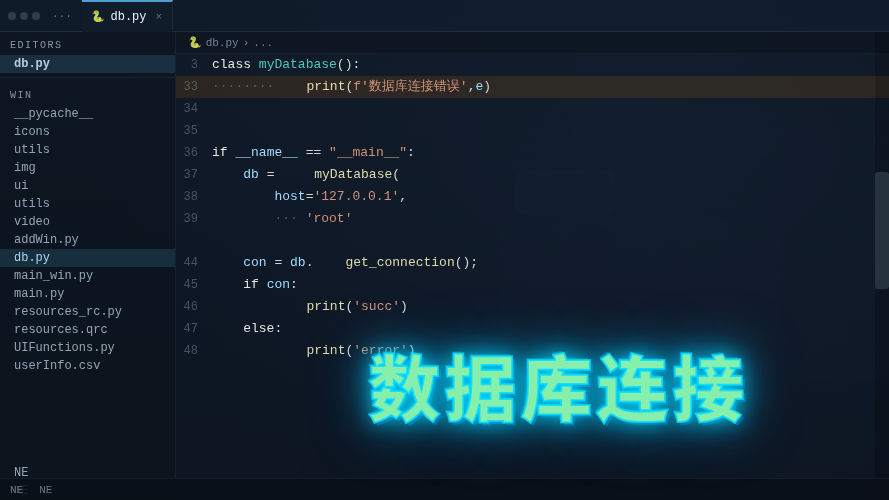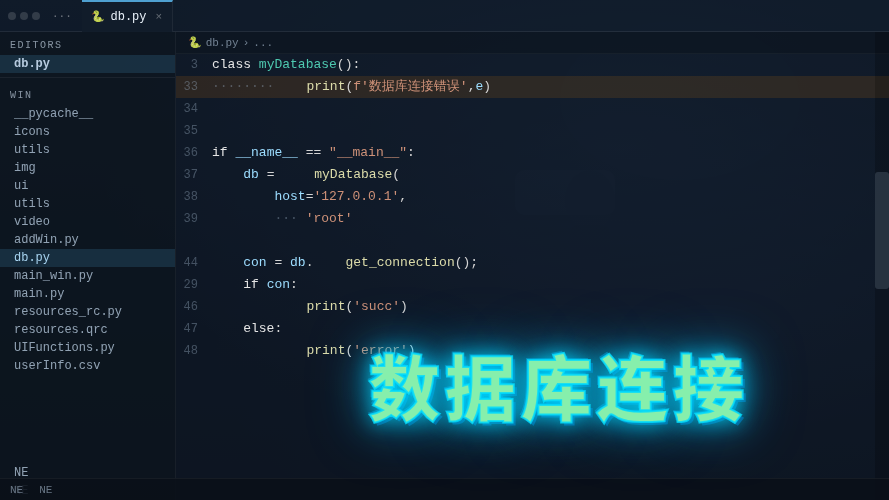--- a/index.html
+++ b/index.html
@@ -403,21 +403,21 @@
         </div>
 
         <div style="height: 22px;"></div>
 
         <div class="code-line">
           <span class="line-num">44</span>
           <span class="line-content">    <span class="var">con</span> <span class="op">=</span> <span class="var">db</span><span class="punc">.</span><span class="fn">get_connection</span><span class="punc">();</span></span>
         </div>
 
         <div class="code-line">
-          <span class="line-num">29</span>
+          <span class="line-num">45</span>
           <span class="line-content">    <span class="kw">if</span> <span class="var">con</span><span class="punc">:</span></span>
         </div>
 
         <div class="code-line">
           <span class="line-num">46</span>
           <span class="line-content">        <span class="fn">print</span><span class="punc">(</span><span class="str">'succ'</span><span class="punc">)</span></span>
         </div>
 
         <div class="code-line">
           <span class="line-num">47</span>

